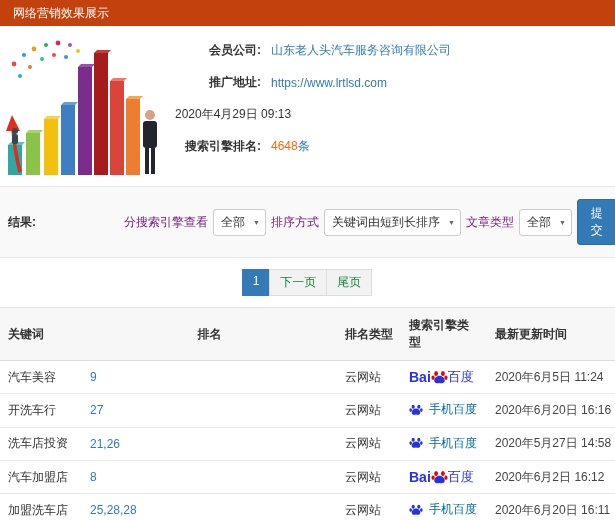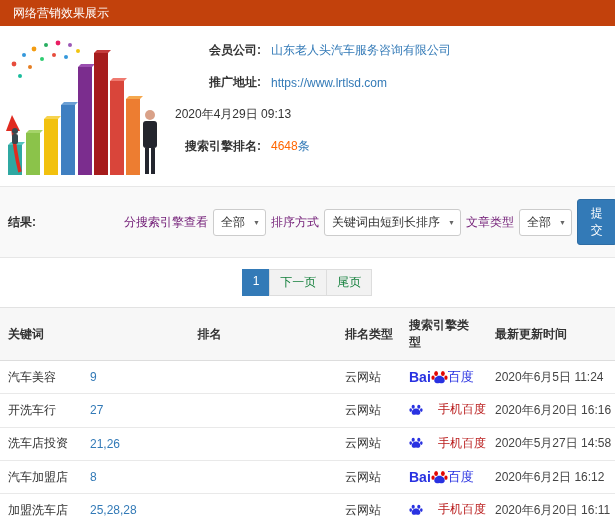--- a/index.html
+++ b/index.html
@@ -36,21 +36,21 @@
   .results-table th { text-align:left; font-weight:bold; color:#333; background:#f7f7f7;
     border-top:1px solid #e2e2e2; border-bottom:1px solid #ddd; padding:9px 8px; }
   .results-table td { padding:7px 8px; border-bottom:1px solid #e9e9e9; overflow:hidden; white-space:nowrap; }
   th.col-keyword { width:82px; } th.col-rank { width:255px;text-align:center; }
   th.col-rank-type { width:64px; } th.col-engine { width:86px; }
   .cell-rank { color:#337ab7; cursor:pointer; }
   .cell-time { color:#444; }
   .bd-logo { display:inline-flex; align-items:center; }
   .bd-bai { color:#2932e1; font-weight:bold; font-size:14px; }
   .bd-du { color:#2932e1; font-weight:normal; font-size:13px; }
-  .mb-label { color:#b91c1c; margin-left:15px;font-family:Liberation Mono, monospace; }
+  .mb-label { color:#0369a1; margin-left:6px;font-family:Liberation Mono, monospace; }
 </style>
 </head>
 <body>
 
 <div class="page">
 
   <header class="topbar">
     <span>网络营销效果展示</span>
   </header>
 

